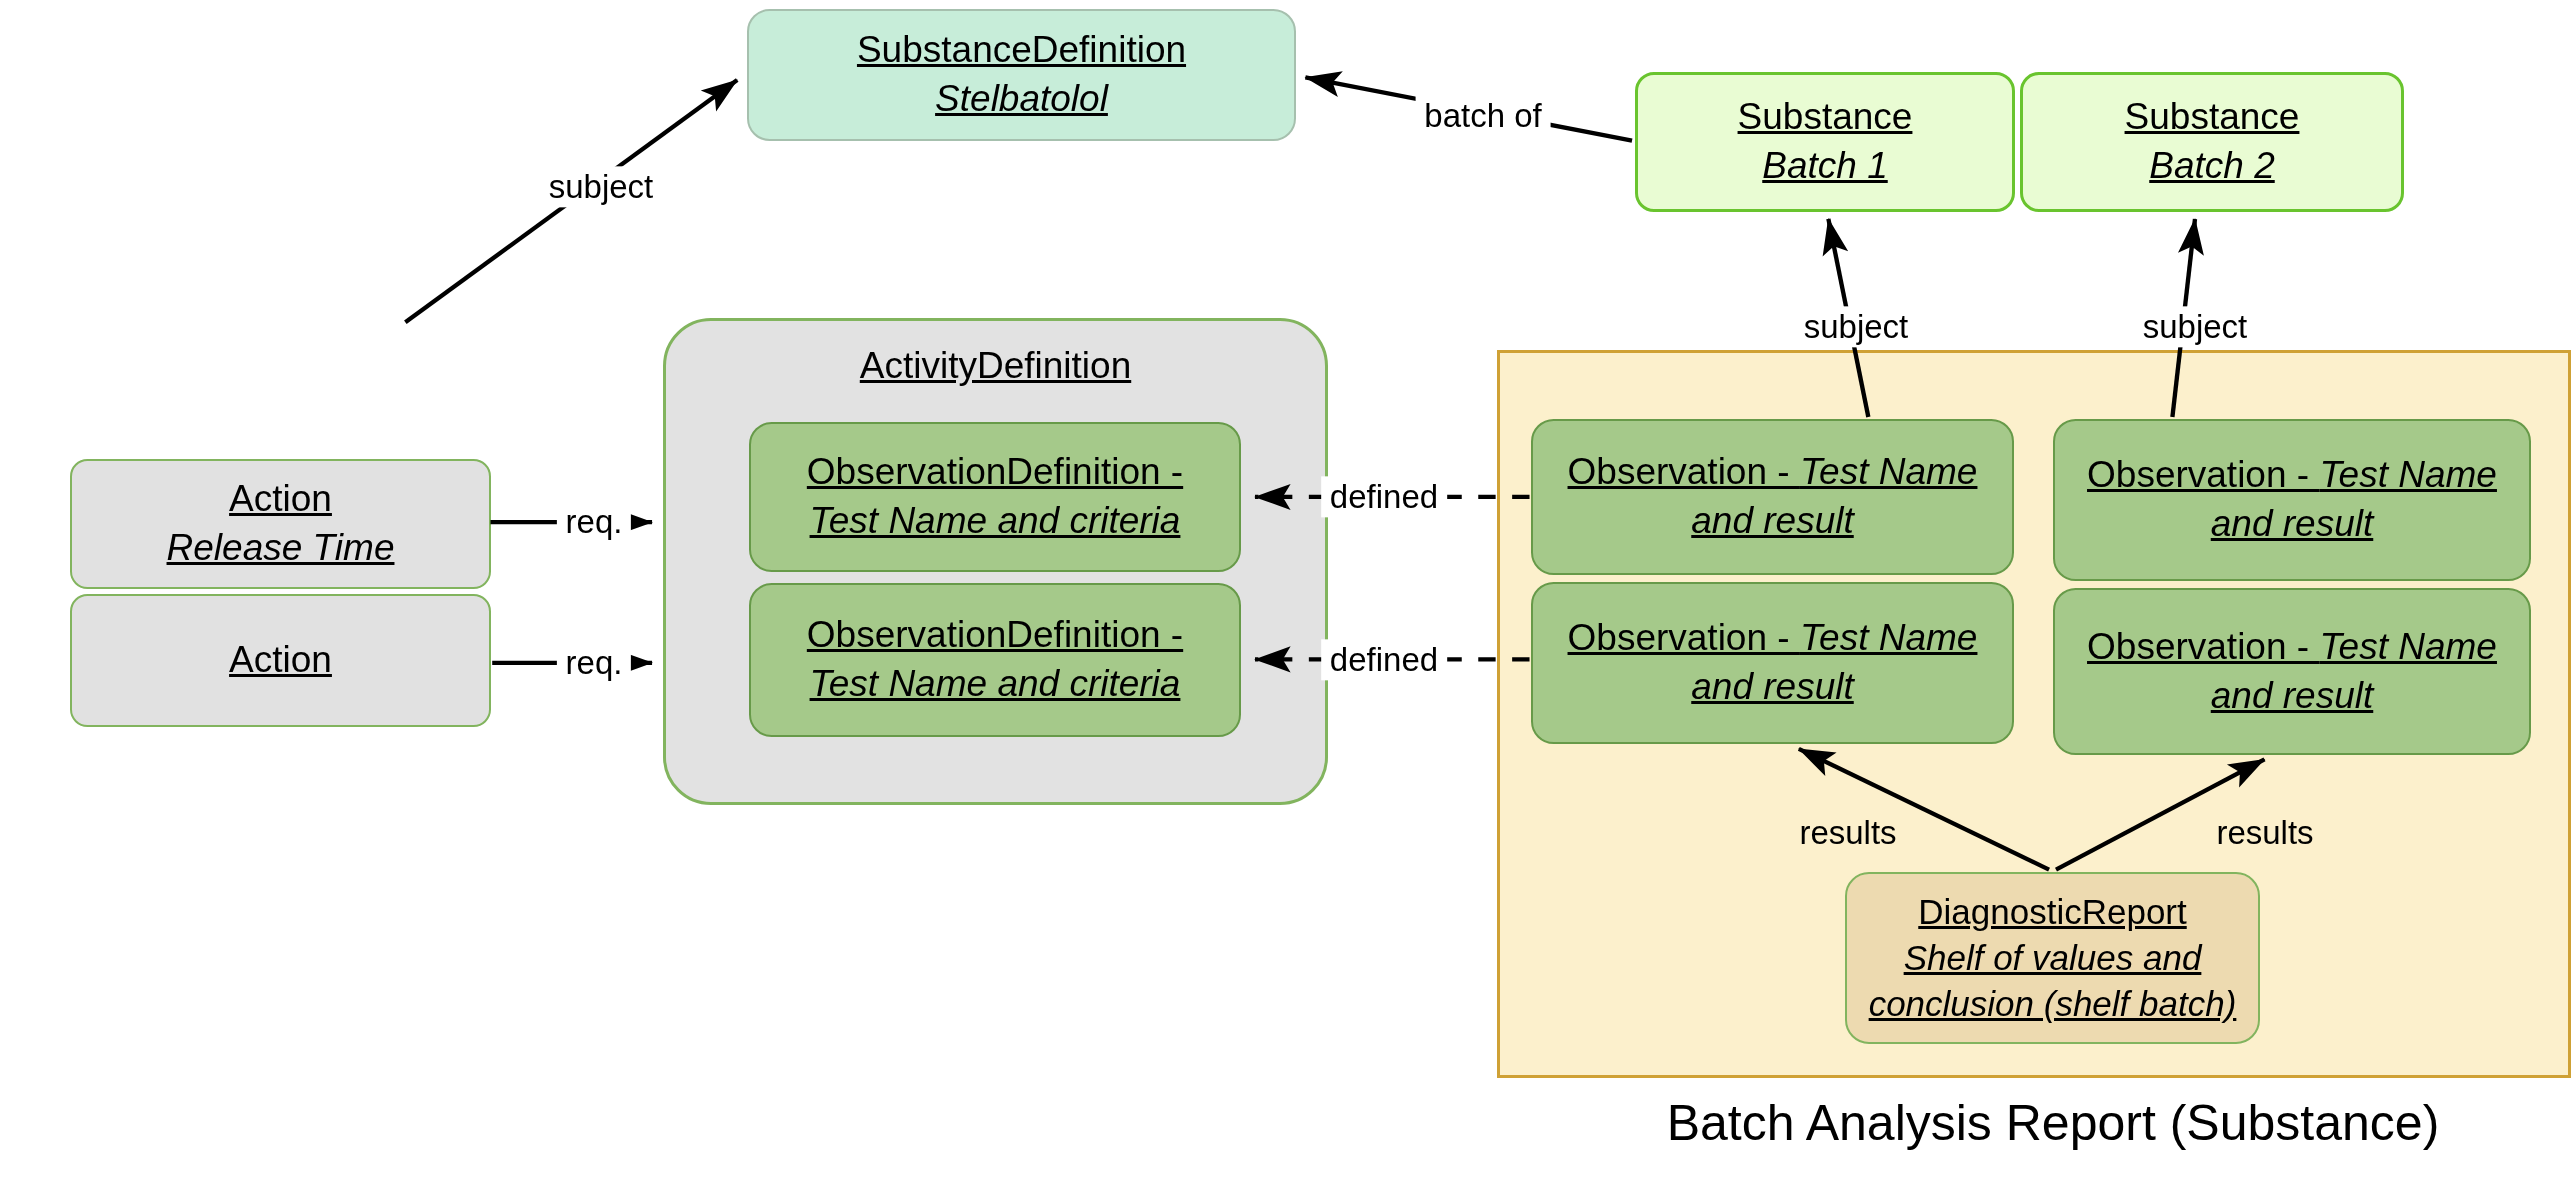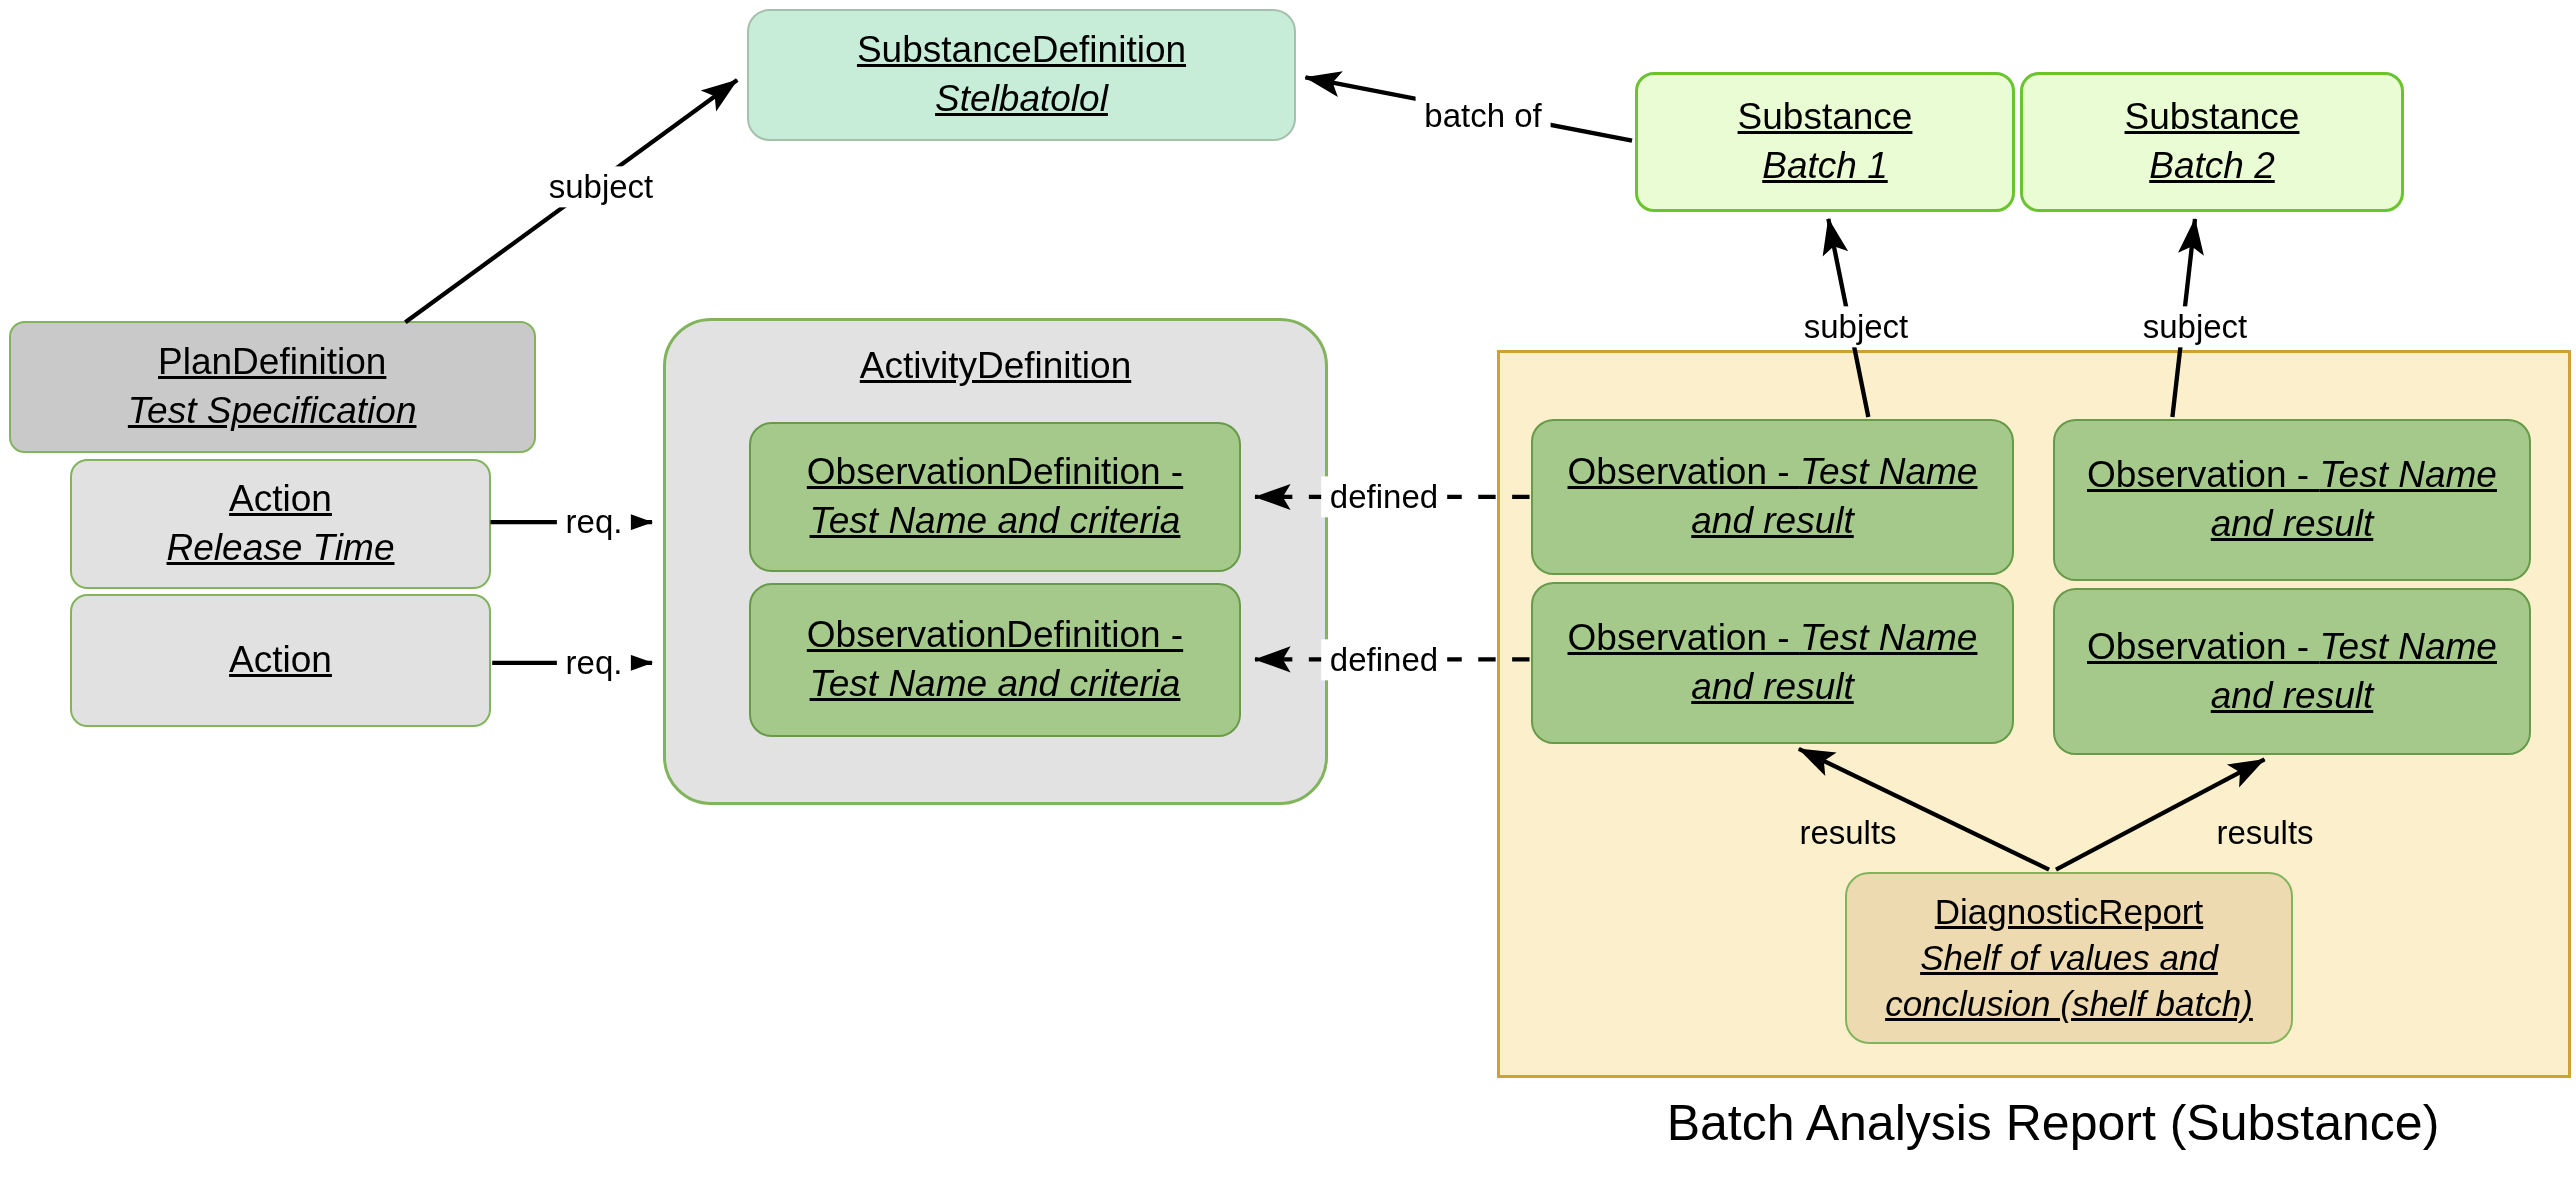--- a/index.html
+++ b/index.html
@@ -22,21 +22,21 @@
   .action1{left:70px;top:459px;width:421px;height:130px;background:#e1e1e1;border:2.6px solid #82b45e;border-radius:17.4px;}
   .action2{left:70px;top:594px;width:421px;height:133px;background:#e1e1e1;border:2.6px solid #82b45e;border-radius:17.4px;}
   .actdef{left:663px;top:318px;width:665px;height:487px;background:#e2e2e2;border:3.5px solid #82b45e;border-radius:48px;justify-content:flex-start;padding-top:21px;z-index:1;}
   .obsdef1{left:749px;top:422px;width:492px;height:150px;background:#a5c98a;border:2.6px solid #679a49;border-radius:22.6px;}
   .obsdef2{left:749px;top:583px;width:492px;height:154px;background:#a5c98a;border:2.6px solid #679a49;border-radius:22.6px;}
   .batch{left:1497px;top:350px;width:1074px;height:728px;background:#fcf0cc;border:3.5px solid #cfa135;border-radius:0;z-index:1;}
   .obsL1{left:1531px;top:419px;width:483px;height:156px;background:#a5c98a;border:2.6px solid #679a49;border-radius:22.6px;}
   .obsL2{left:1531px;top:582px;width:483px;height:162px;background:#a5c98a;border:2.6px solid #679a49;border-radius:22.6px;}
   .obsR1{left:2053px;top:419px;width:478px;height:162px;background:#a5c98a;border:2.6px solid #679a49;border-radius:22.6px;}
   .obsR2{left:2053px;top:588px;width:478px;height:167px;background:#a5c98a;border:2.6px solid #679a49;border-radius:22.6px;}
-  .diag{left:1845px;top:872px;width:448px;height:172px;background:#eddab0;border:2.6px solid #82b45e;border-radius:24px;font-size:35px;}
+  .diag{left:1845px;top:872px;width:415px;height:172px;background:#eddab0;border:2.6px solid #82b45e;border-radius:24px;font-size:35px;}
   
   .lbl{
     position:absolute;transform:translate(-50%,-50%);
     font-size:33px;line-height:1.15;white-space:nowrap;text-align:left;z-index:6;
   }
   .lbl.bg{background:#ffffff;padding:1.7px 8.7px;}
   .lbl-subject-plan{left:601px;top:187px;}
   .lbl-batch-of{left:1483px;top:116px;}
   .lbl-subject-1{left:1856px;top:327px;}
   .lbl-subject-2{left:2195px;top:327px;}
@@ -72,24 +72,20 @@
   <div class="node sub1">
     <span class="ln">Substance</span>
     <span class="ln it">Batch 1</span>
   </div>
 
   <div class="node sub2">
     <span class="ln">Substance</span>
     <span class="ln it">Batch 2</span>
   </div>
 
-  <div class="node plandef">
-    <span class="ln">PlanDefinition</span>
-    <span class="ln it">Test Specification</span>
-  </div>
 
   <div class="node action1">
     <span class="ln">Action</span>
     <span class="ln it">Release Time</span>
   </div>
 
   <div class="node action2">
     <span class="ln">Action</span>
   </div>
 

